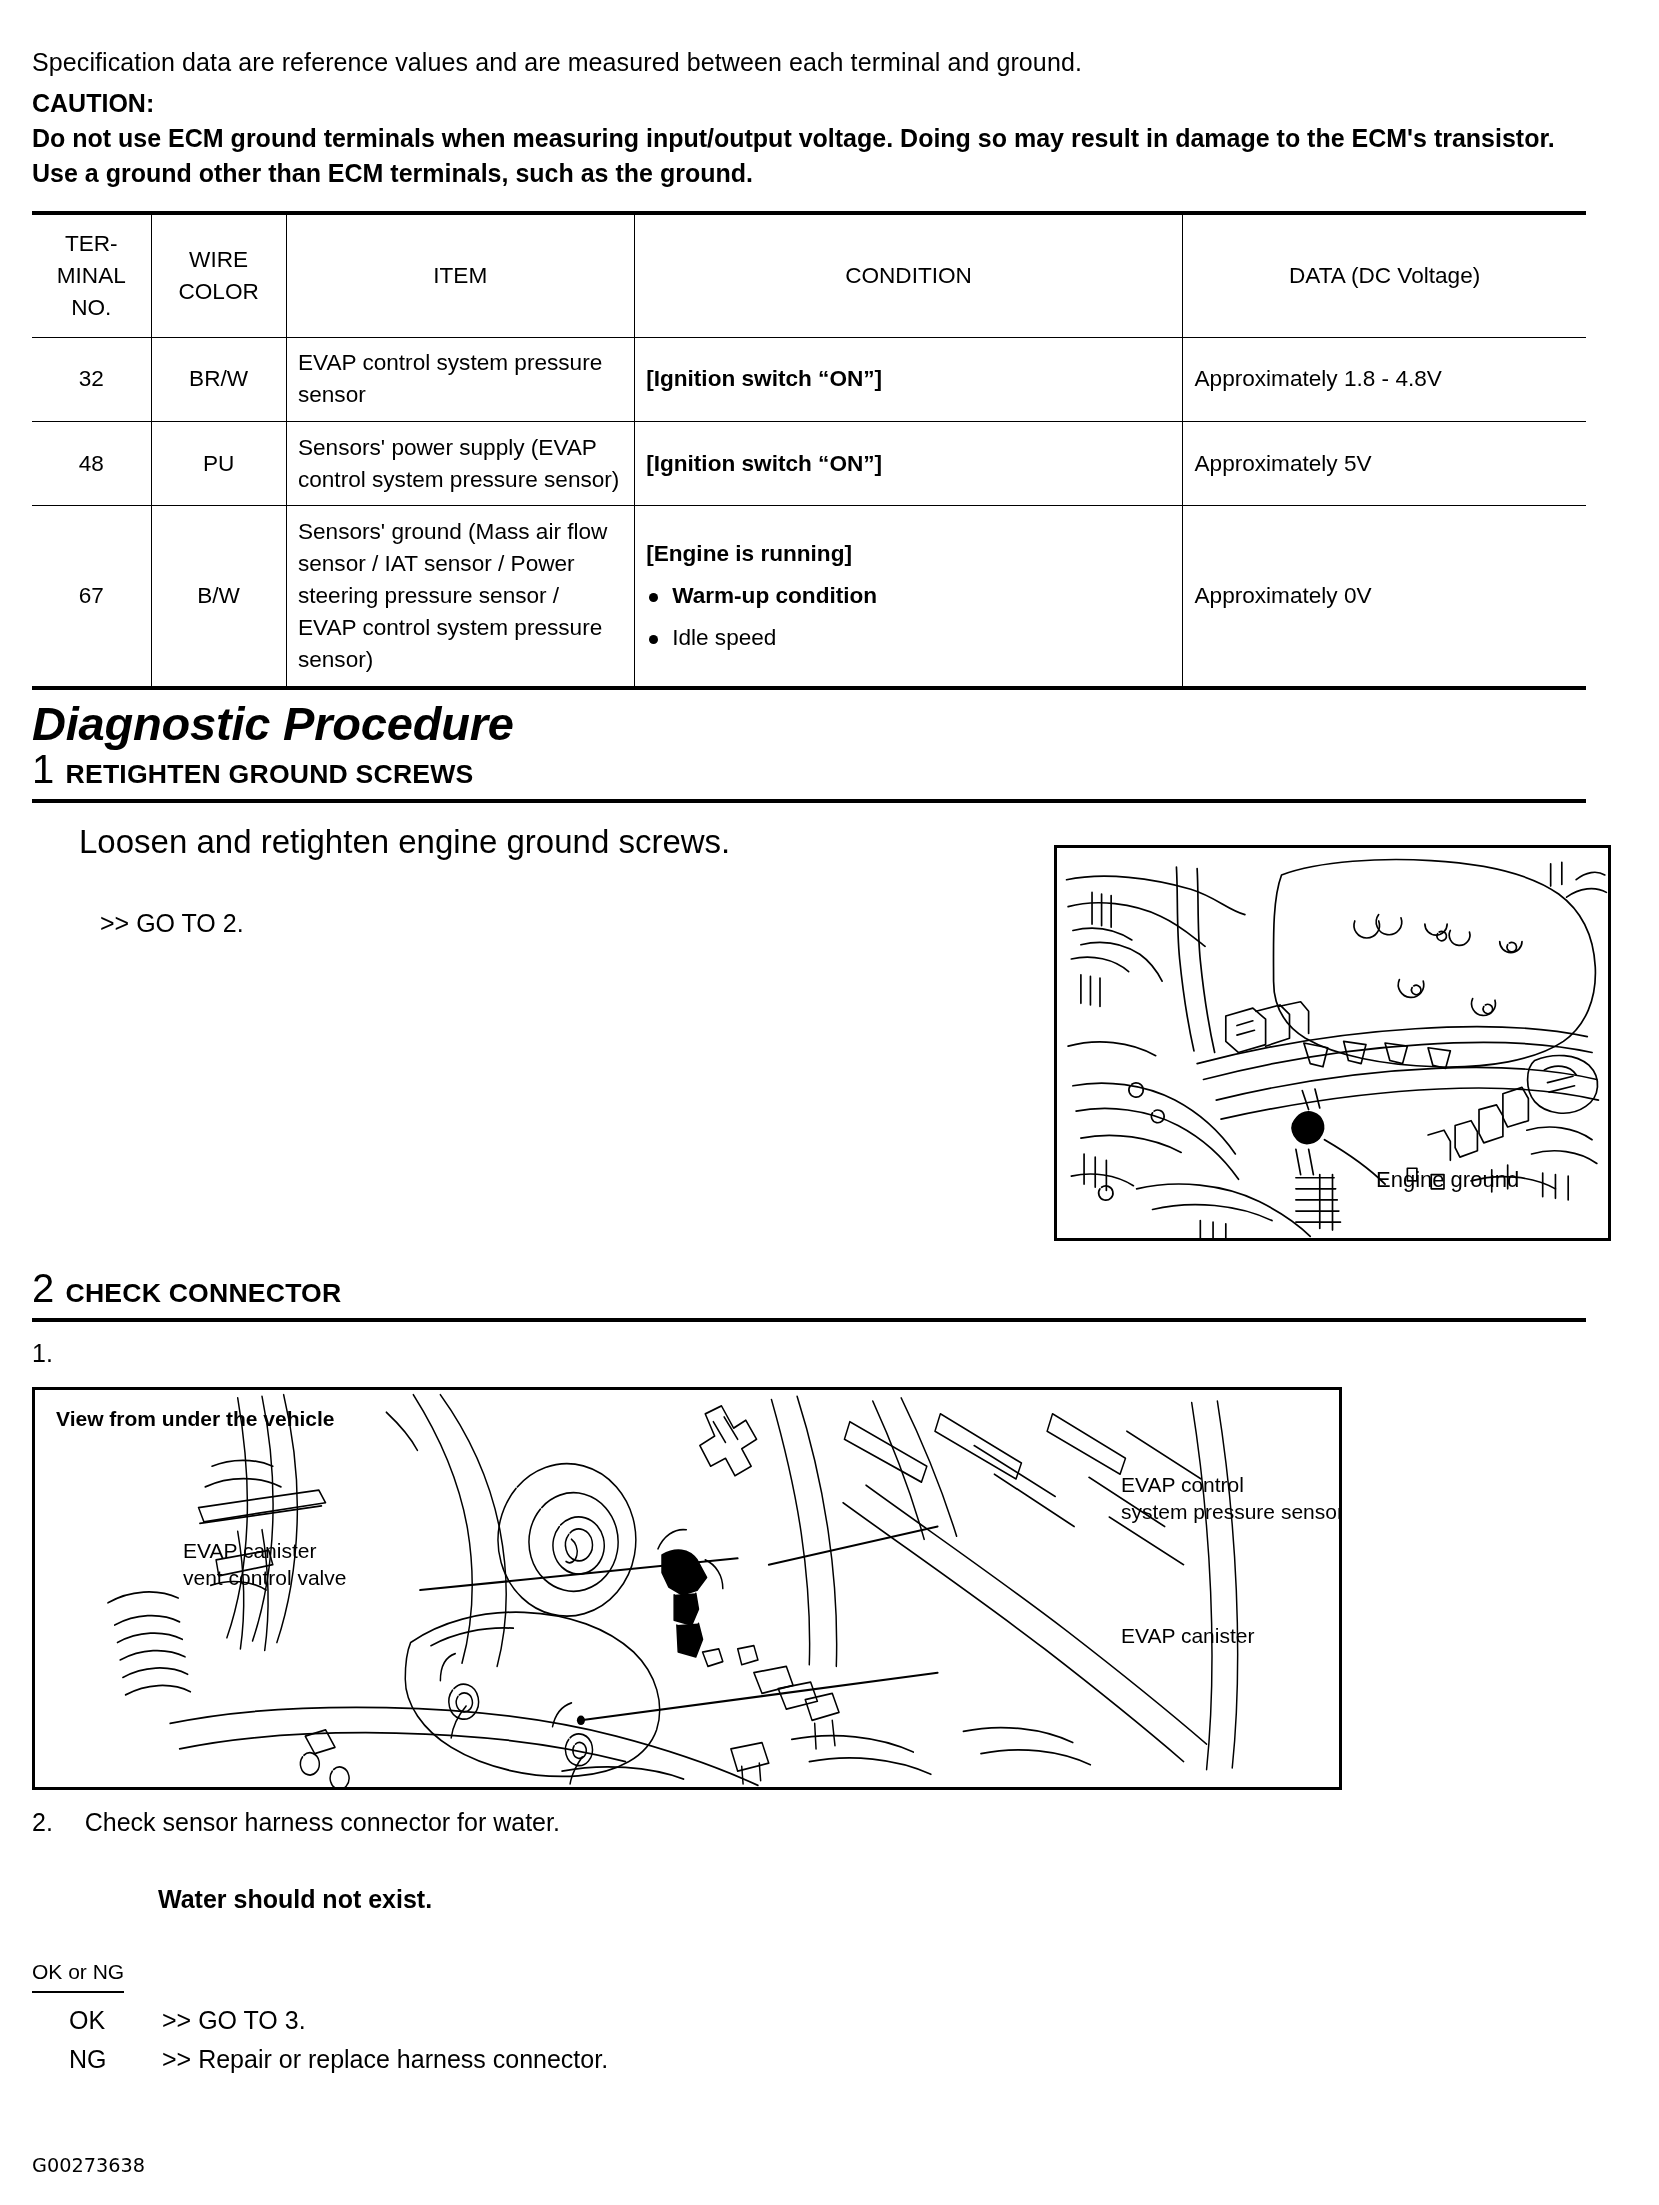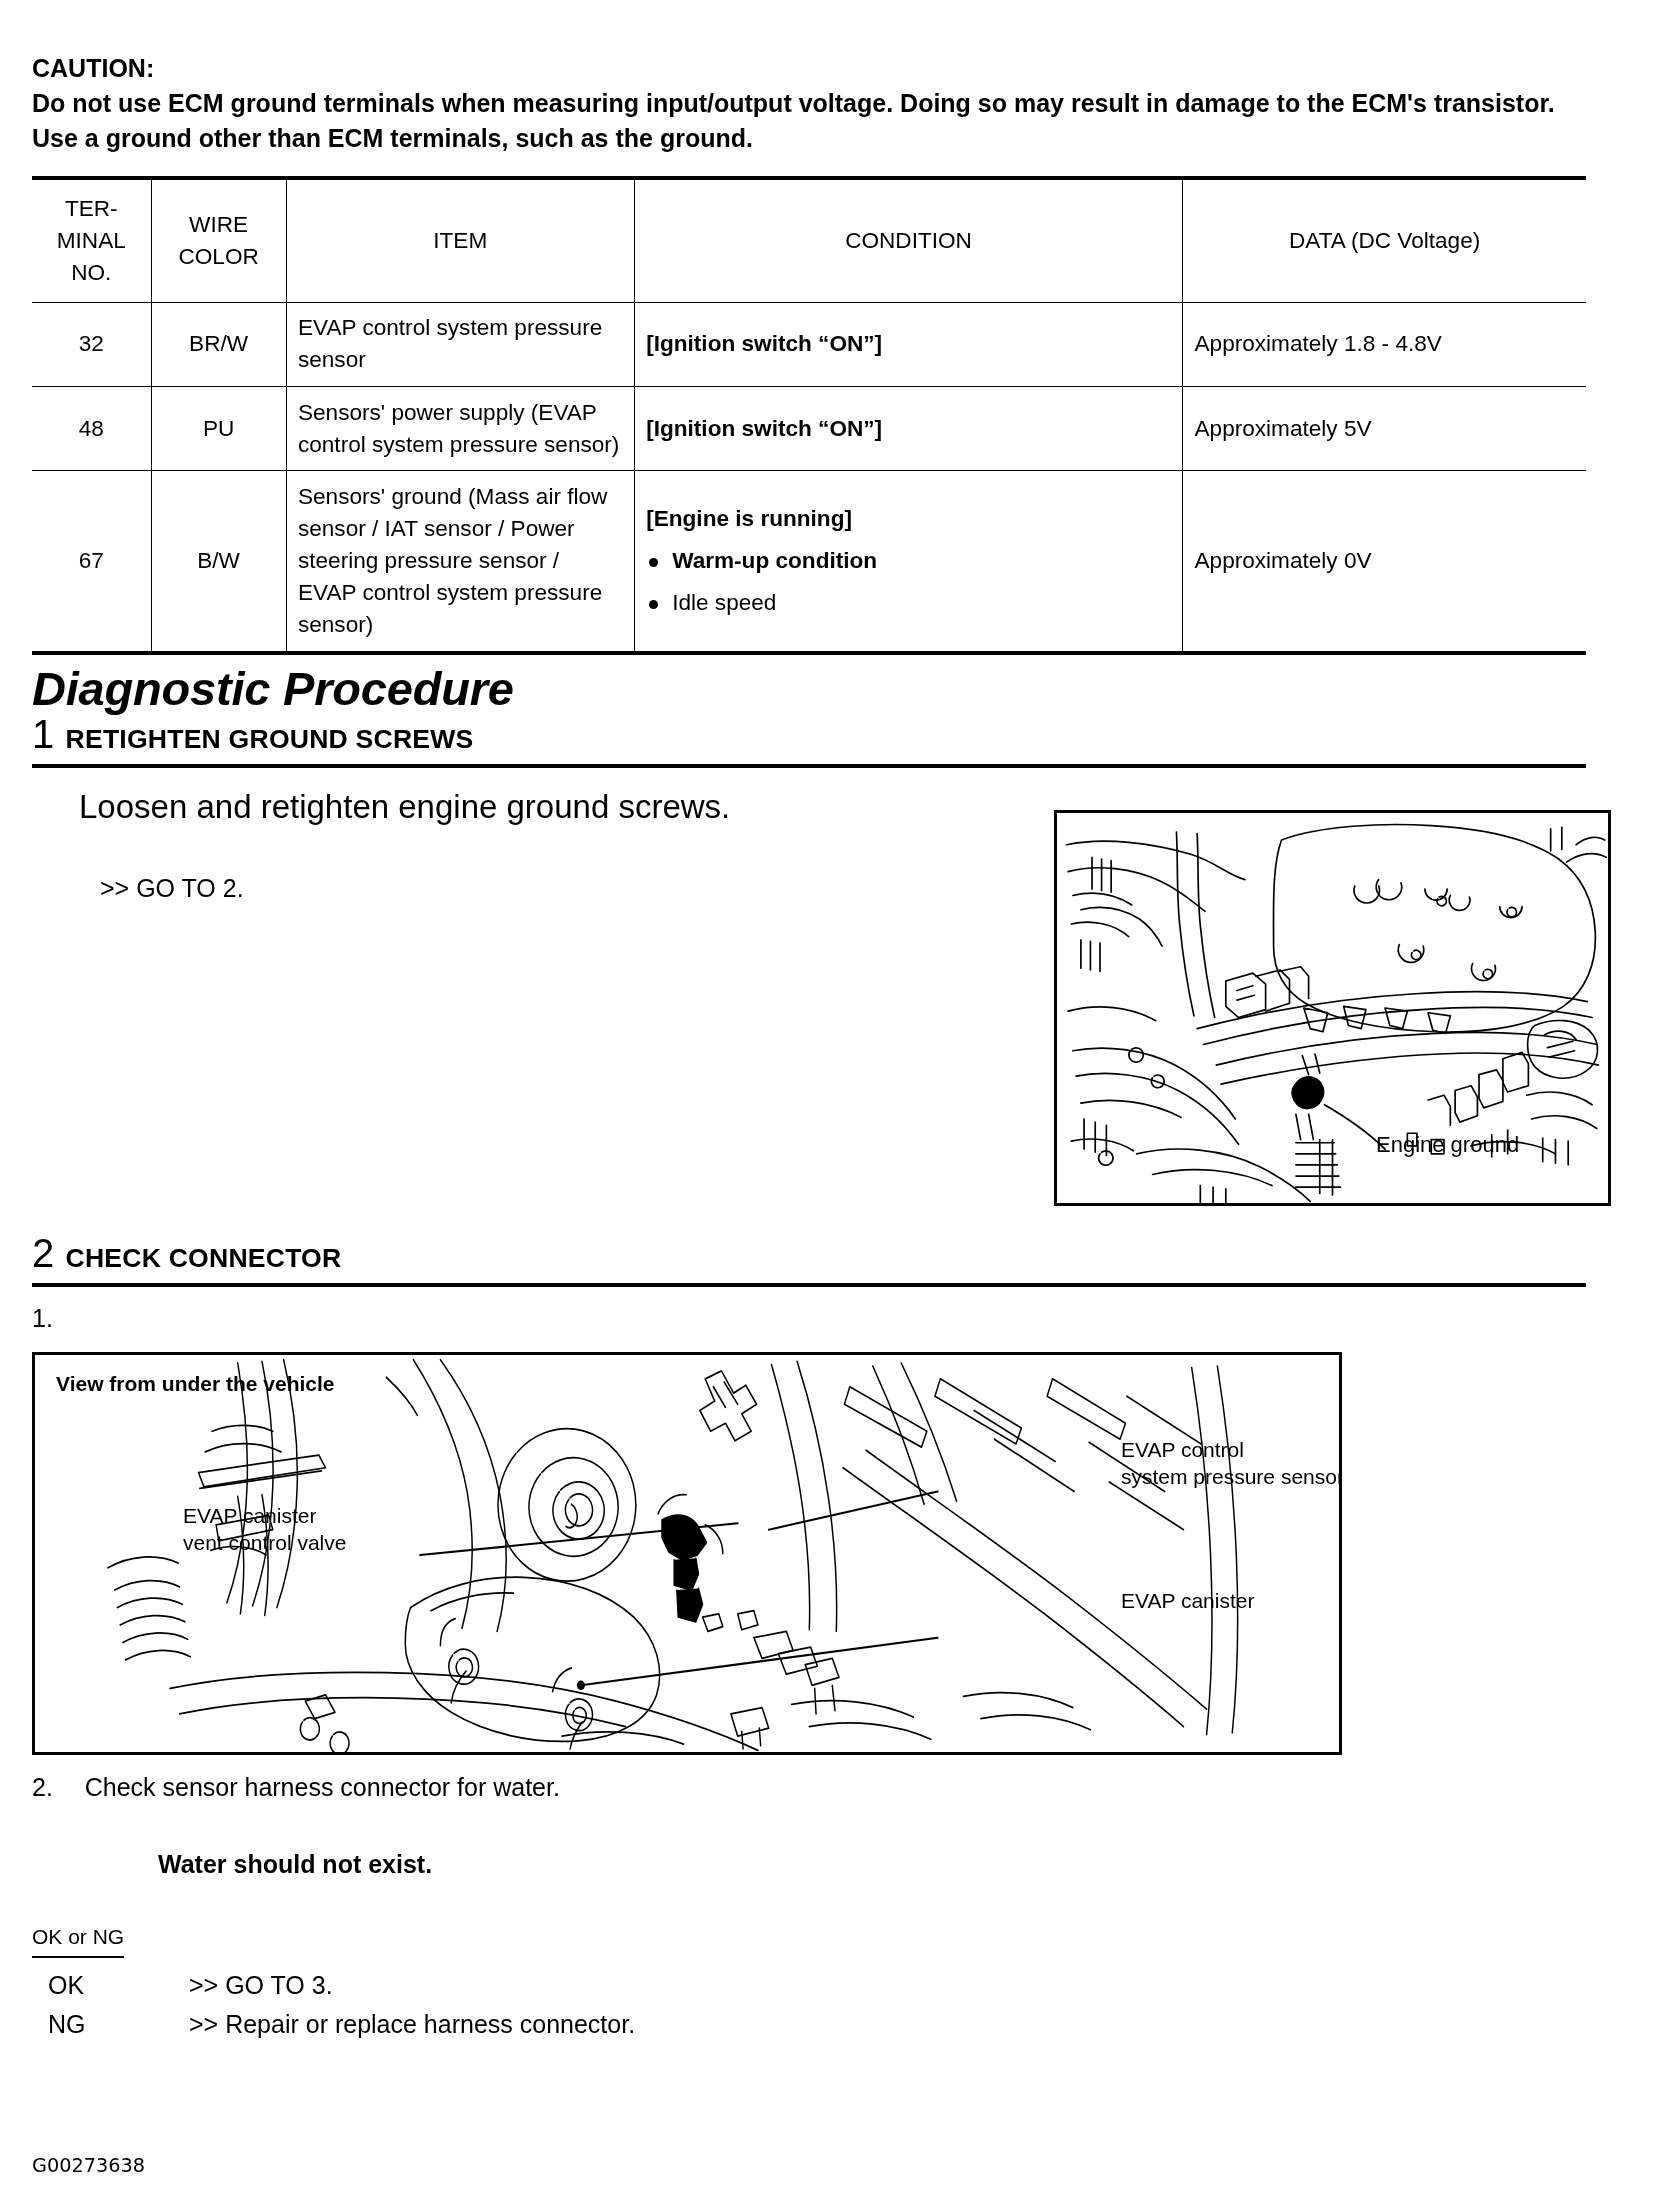--- a/index.html
+++ b/index.html
@@ -229,41 +229,41 @@
     margin-top: 37px;
     display: inline-block;
     border-bottom: 2.4px solid #000;
     padding-bottom: 2px;
   }
   .okng-rows { margin-top: 8px; }
   .okng-row {
     display: flex;
     font-size: 25px;
     line-height: 39px;
-    margin-left: 16px;
-    gap: 48px;
+    margin-left: 37px;
   }
   .okng-row .k { width: 93px; flex: 0 0 93px; }
 
   
   .footer-code {
     position: absolute;
     left: 32px;
     bottom: 27px;
     font-size: 19.3px;
     line-height: 24px;
     font-family: "DejaVu Sans", sans-serif;
   }
 </style>
 </head>
 <body>
 
 <div class="page">
   <div class="inner">
 
+    <div class="intro-line">Specification data are reference values and are measured between each terminal and ground.</div>
     <div class="caution-label">CAUTION:</div>
     <div class="caution-body">Do not use ECM ground terminals when measuring input/output voltage. Doing so may result in damage to the ECM's transistor. Use a ground other than ECM terminals, such as the ground.</div>
 
     <table class="spec">
       <thead>
         <tr>
           <th class="col-term">
             <span>TER-</span><br>
             <span>MINAL</span><br>
             <span>NO.</span>

